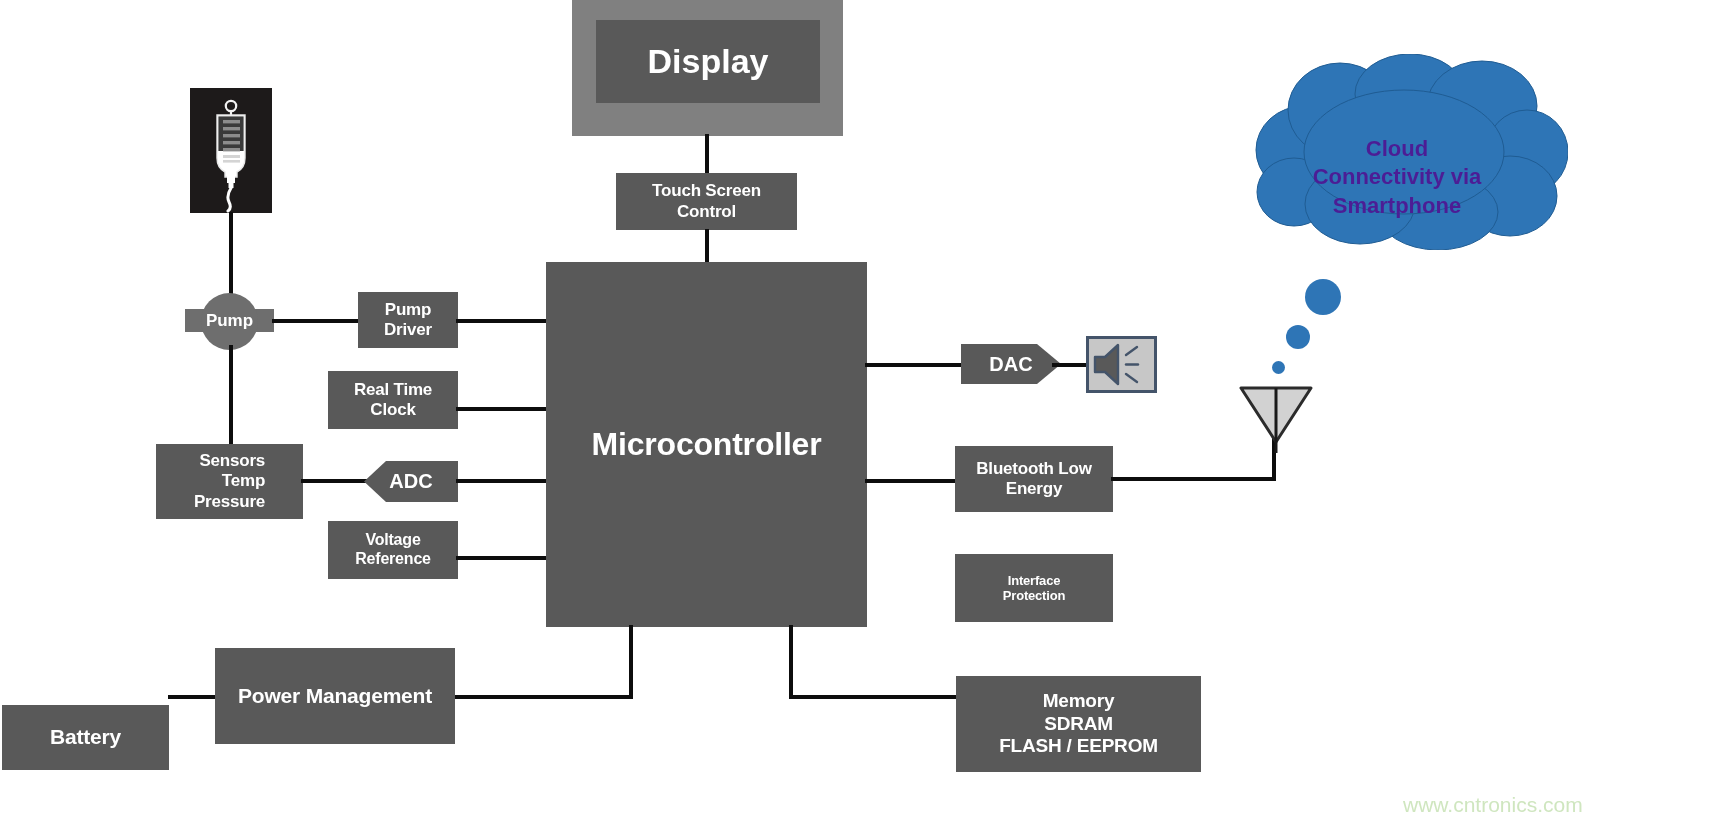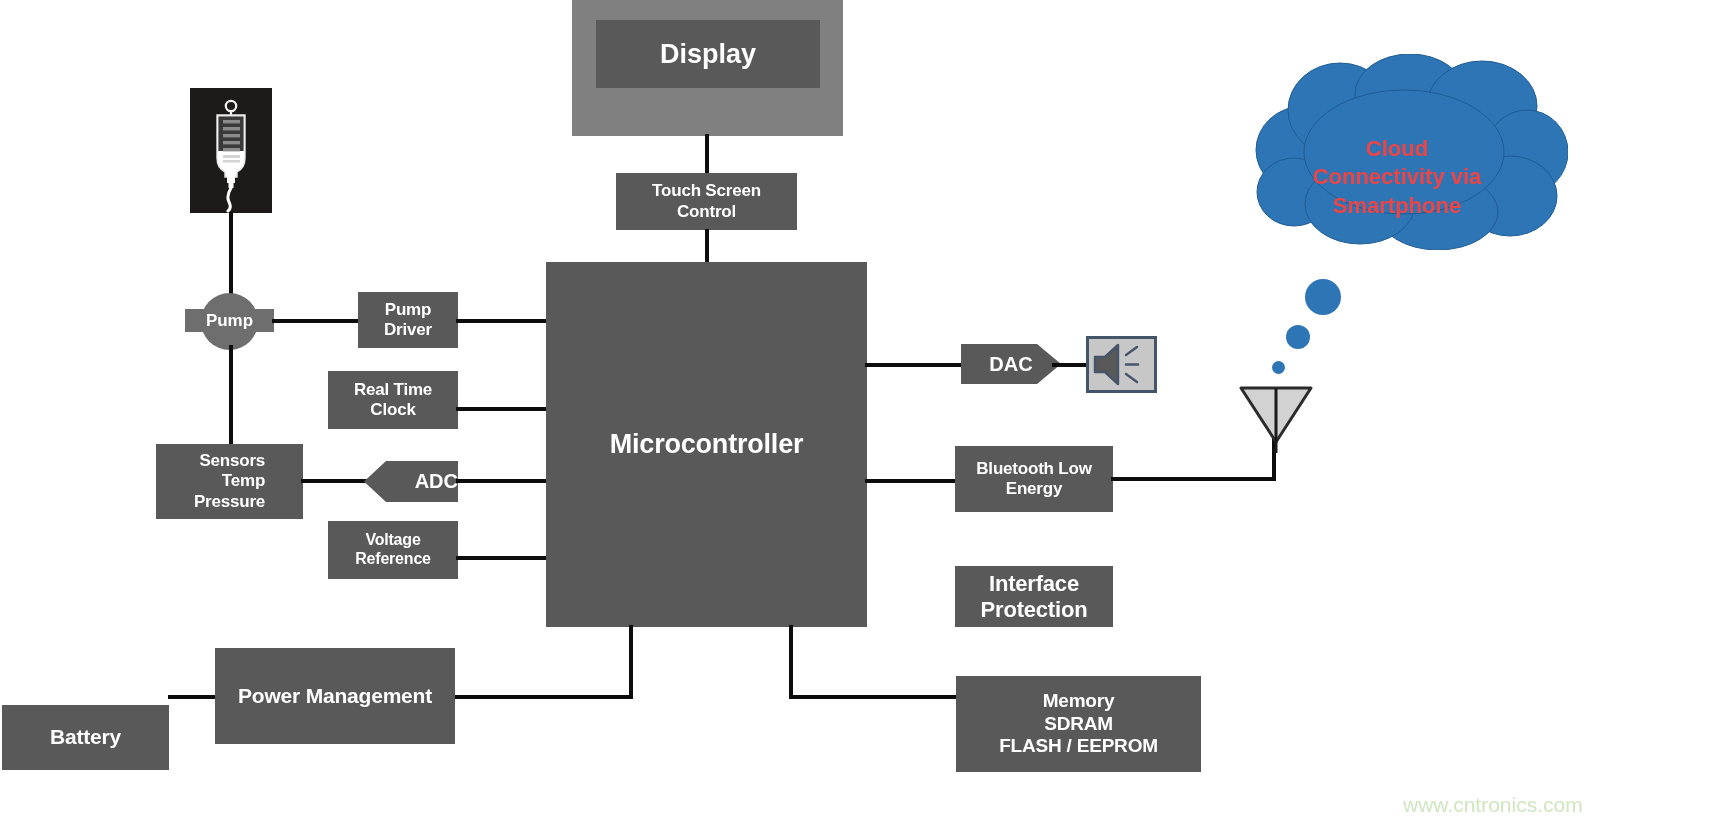--- a/index.html
+++ b/index.html
@@ -87,21 +87,21 @@
   }
 
   
   .arrow-left {
     position: absolute;
     background: #595959;
     color: #fff;
     font-weight: bold;
     display: flex;
     align-items: center;
-    justify-content: flex-end;
+    justify-content: center;
     clip-path: polygon(22px 0, 100% 0, 100% 100%, 22px 100%, 0 50%);
   }
   .arrow-right {
     position: absolute;
     background: #595959;
     color: #fff;
     font-weight: bold;
     display: flex;
     align-items: center;
     justify-content: center;
@@ -115,21 +115,21 @@
     border: 3px solid #44546a;
     box-sizing: border-box;
   }
 
   
   #cloud {
     position: absolute;
   }
   #cloud-text {
     position: absolute;
-    color: #ef4444;
+    color: #4c1d95;
     font-weight: bold;
     text-align: center;
     line-height: 1.3;
     z-index: 4;
     white-space: pre-line;
   }
   .bubble {
     position: absolute;
     background: #2e75b6;
     border-radius: 50%;
@@ -145,21 +145,21 @@
     font-size: 21px;
     font-family: "Liberation Sans", sans-serif;
   }
 </style>
 </head>
 <body>
 
 <div id="stage">
 
   <div id="display-frame" style="left:572px; top:0px; width:271px; height:136px;"></div>
-  <div id="display-screen" style="left:596px; top:20px; width:224px; height:68px; font-size:27px;">
+  <div id="display-screen" style="left:596px; top:20px; width:224px; height:83px; font-size:34px;">
     <span>Display</span>
   </div>
 
   <div class="lineV" style="left:705px; top:134px; height:40px;"></div>
 
   <div class="blk" style="left:616px; top:173px; width:181px; height:57px; font-size:17px;">
     <span>Touch Screen
 Control</span>
   </div>
 
@@ -225,21 +225,21 @@
     <span>ADC</span>
   </div>
   <div class="lineH" style="left:456px; top:479px; width:92px;"></div>
 
   <div class="blk" style="left:328px; top:521px; width:130px; height:58px; font-size:16px;">
     <span>Voltage
 Reference</span>
   </div>
   <div class="lineH" style="left:456px; top:556px; width:92px;"></div>
 
-  <div class="blk" style="left:546px; top:262px; width:321px; height:365px; font-size:27px;">
+  <div class="blk" style="left:546px; top:262px; width:321px; height:365px; font-size:32px;">
     <span>Microcontroller</span>
   </div>
 
   <div class="lineH" style="left:865px; top:363px; width:98px;"></div>
 
   <div class="arrow-right" style="left:961px; top:344px; width:100px; height:40px; font-size:20px;">
     <span>DAC</span>
   </div>
   <div class="lineH" style="left:1052px; top:363px; width:38px;"></div>
 
@@ -288,21 +288,21 @@
         <ellipse cx="172" cy="98" rx="100" ry="62"></ellipse>
       </g>
     </svg>
   </div>
   <div id="cloud-text" style="left:1262px; top:106px; width:270px; font-size:22px;">
     <span>Cloud
 Connectivity via
 Smartphone</span>
   </div>
 
-  <div class="blk" style="left:955px; top:566px; width:158px; height:61px; font-size:22px;">
+  <div class="blk" style="left:955px; top:554px; width:158px; height:68px; font-size:13px;">
     <span>Interface
 Protection</span>
   </div>
 
   <div class="lineV" style="left:629px; top:625px; height:72px;"></div>
   <div class="lineH" style="left:454px; top:695px; width:179px;"></div>
 
   <div class="lineV" style="left:789px; top:625px; height:72px;"></div>
   <div class="lineH" style="left:789px; top:695px; width:170px;"></div>
 

